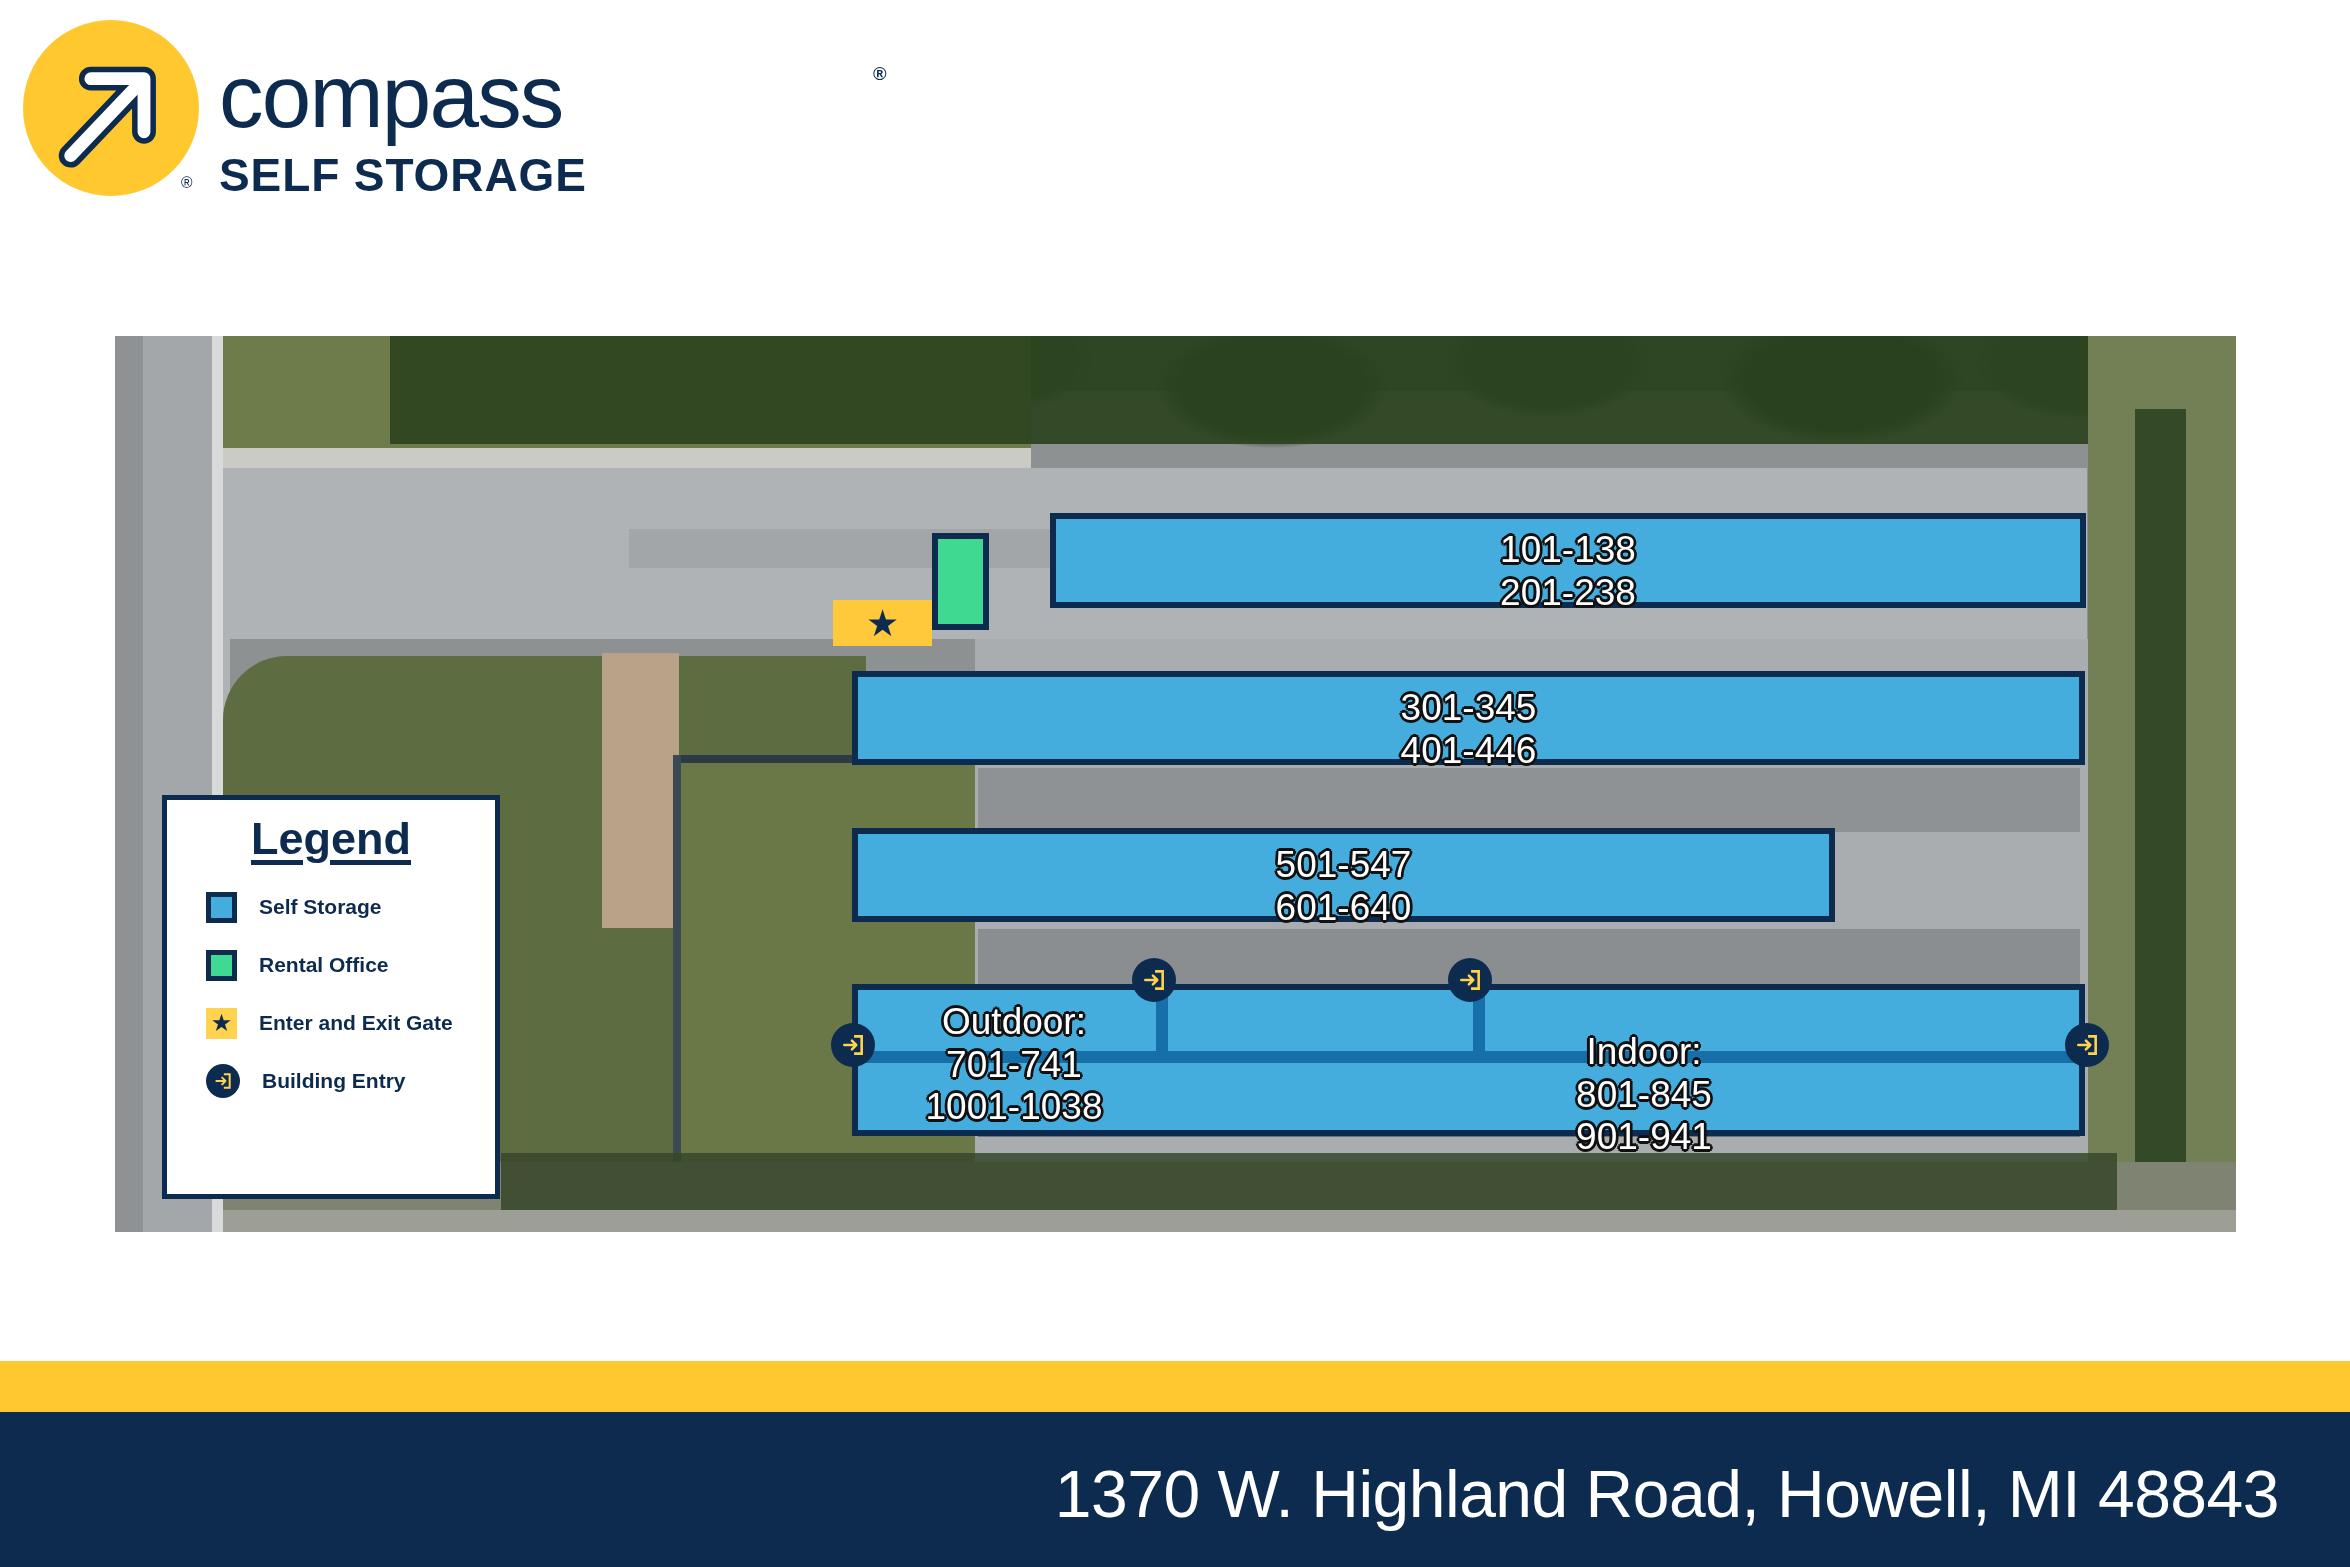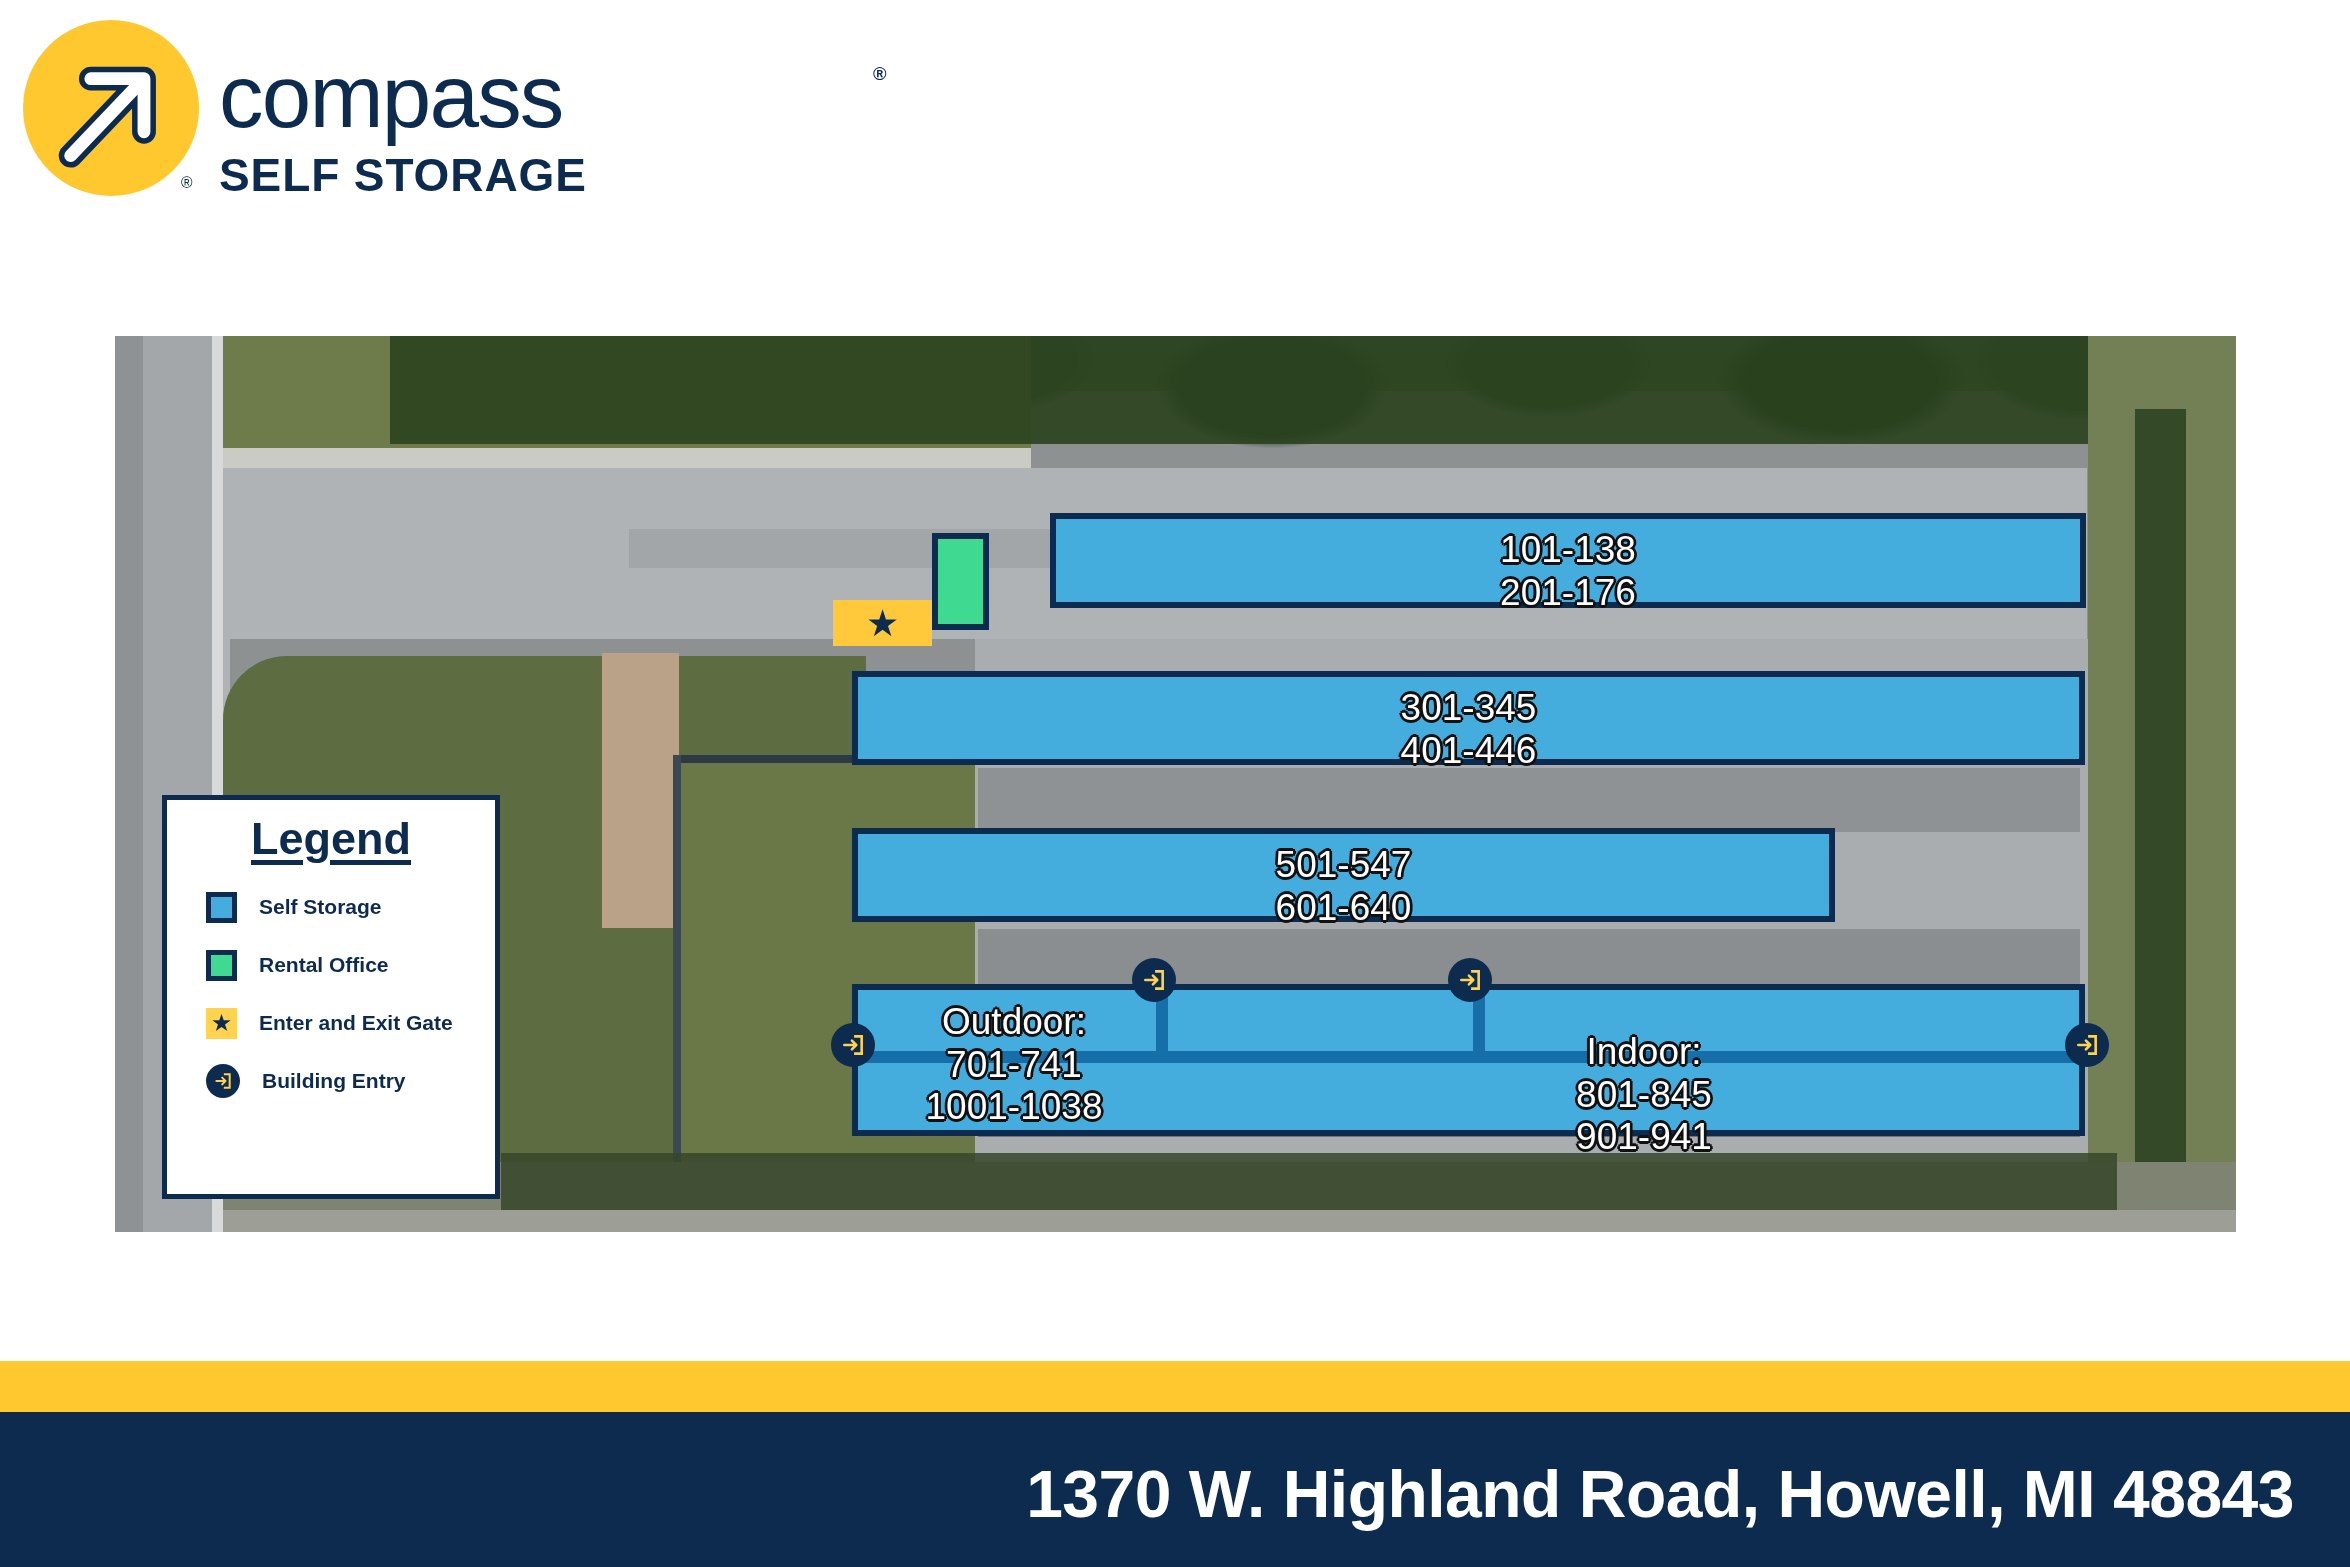--- a/index.html
+++ b/index.html
@@ -129,22 +129,22 @@
   .sw-entry svg { width:20px; height:20px; }
   .sw-plus { width:34px; height:34px; position:relative; }
   .sw-plus:before, .sw-plus:after { content:""; position:absolute; background:#1A6FA8; }
   .sw-plus:before { left:0; top:12px; width:34px; height:10px; }
   .sw-plus:after  { left:12px; top:0; width:10px; height:34px; }
 
   
   #yellow-bar { position:absolute; left:0; top:1361px; width:2351px; height:51px; background:#FFC82E; }
   #navy-bar   { position:absolute; left:0; top:1412px; width:2351px; height:155px; background:#0D2B4F; }
   #address {
-    position:absolute; right:57px; top:1456px;
-    font-size:66px; color:#ffffff; font-weight:700;
+    position:absolute; right:72px; top:1456px;
+    font-size:66px; color:#ffffff; font-weight:400;
     letter-spacing:-0.5px; font-family:"Liberation Sans", sans-serif;
   }
 </style>
 </head>
 <body>
 
 <div id="logo-area">
   <div id="logo-mark"></div>
   <svg id="logo-arrow" viewBox="0 0 192 192">
     <path d="M52 148 L132 64 M132 64 L132 122 M132 64 L74 64" fill="none" stroke="#0D2B4F" stroke-width="26" stroke-linecap="round" stroke-linejoin="round"></path>
@@ -190,21 +190,21 @@
   <div class="mlayer" style="left:108px;top:874px;width:2013px;height:22px;background:#9d9f96;"></div>
 
   <div id="office-block" style="left:817px;top:197px;width:57px;height:97px;"></div>
 
   <div id="gate-block" style="left:718px;top:264px;width:99px;height:46px;">
     <span id="gate-star">★</span>
   </div>
 
   <div class="bldg" style="left:935px;top:177px;width:1036px;height:95px;">
     <div class="bldg-label" style="top:10px;">101-138
-201-176</div>
+201-238</div>
   </div>
 
   <div class="bldg" style="left:737px;top:335px;width:1233px;height:94px;">
     <div class="bldg-label" style="top:10px;">301-345
 401-446</div>
   </div>
 
   <div class="bldg" style="left:737px;top:492px;width:983px;height:94px;">
     <div class="bldg-label" style="top:10px;">501-547
 601-640</div>

